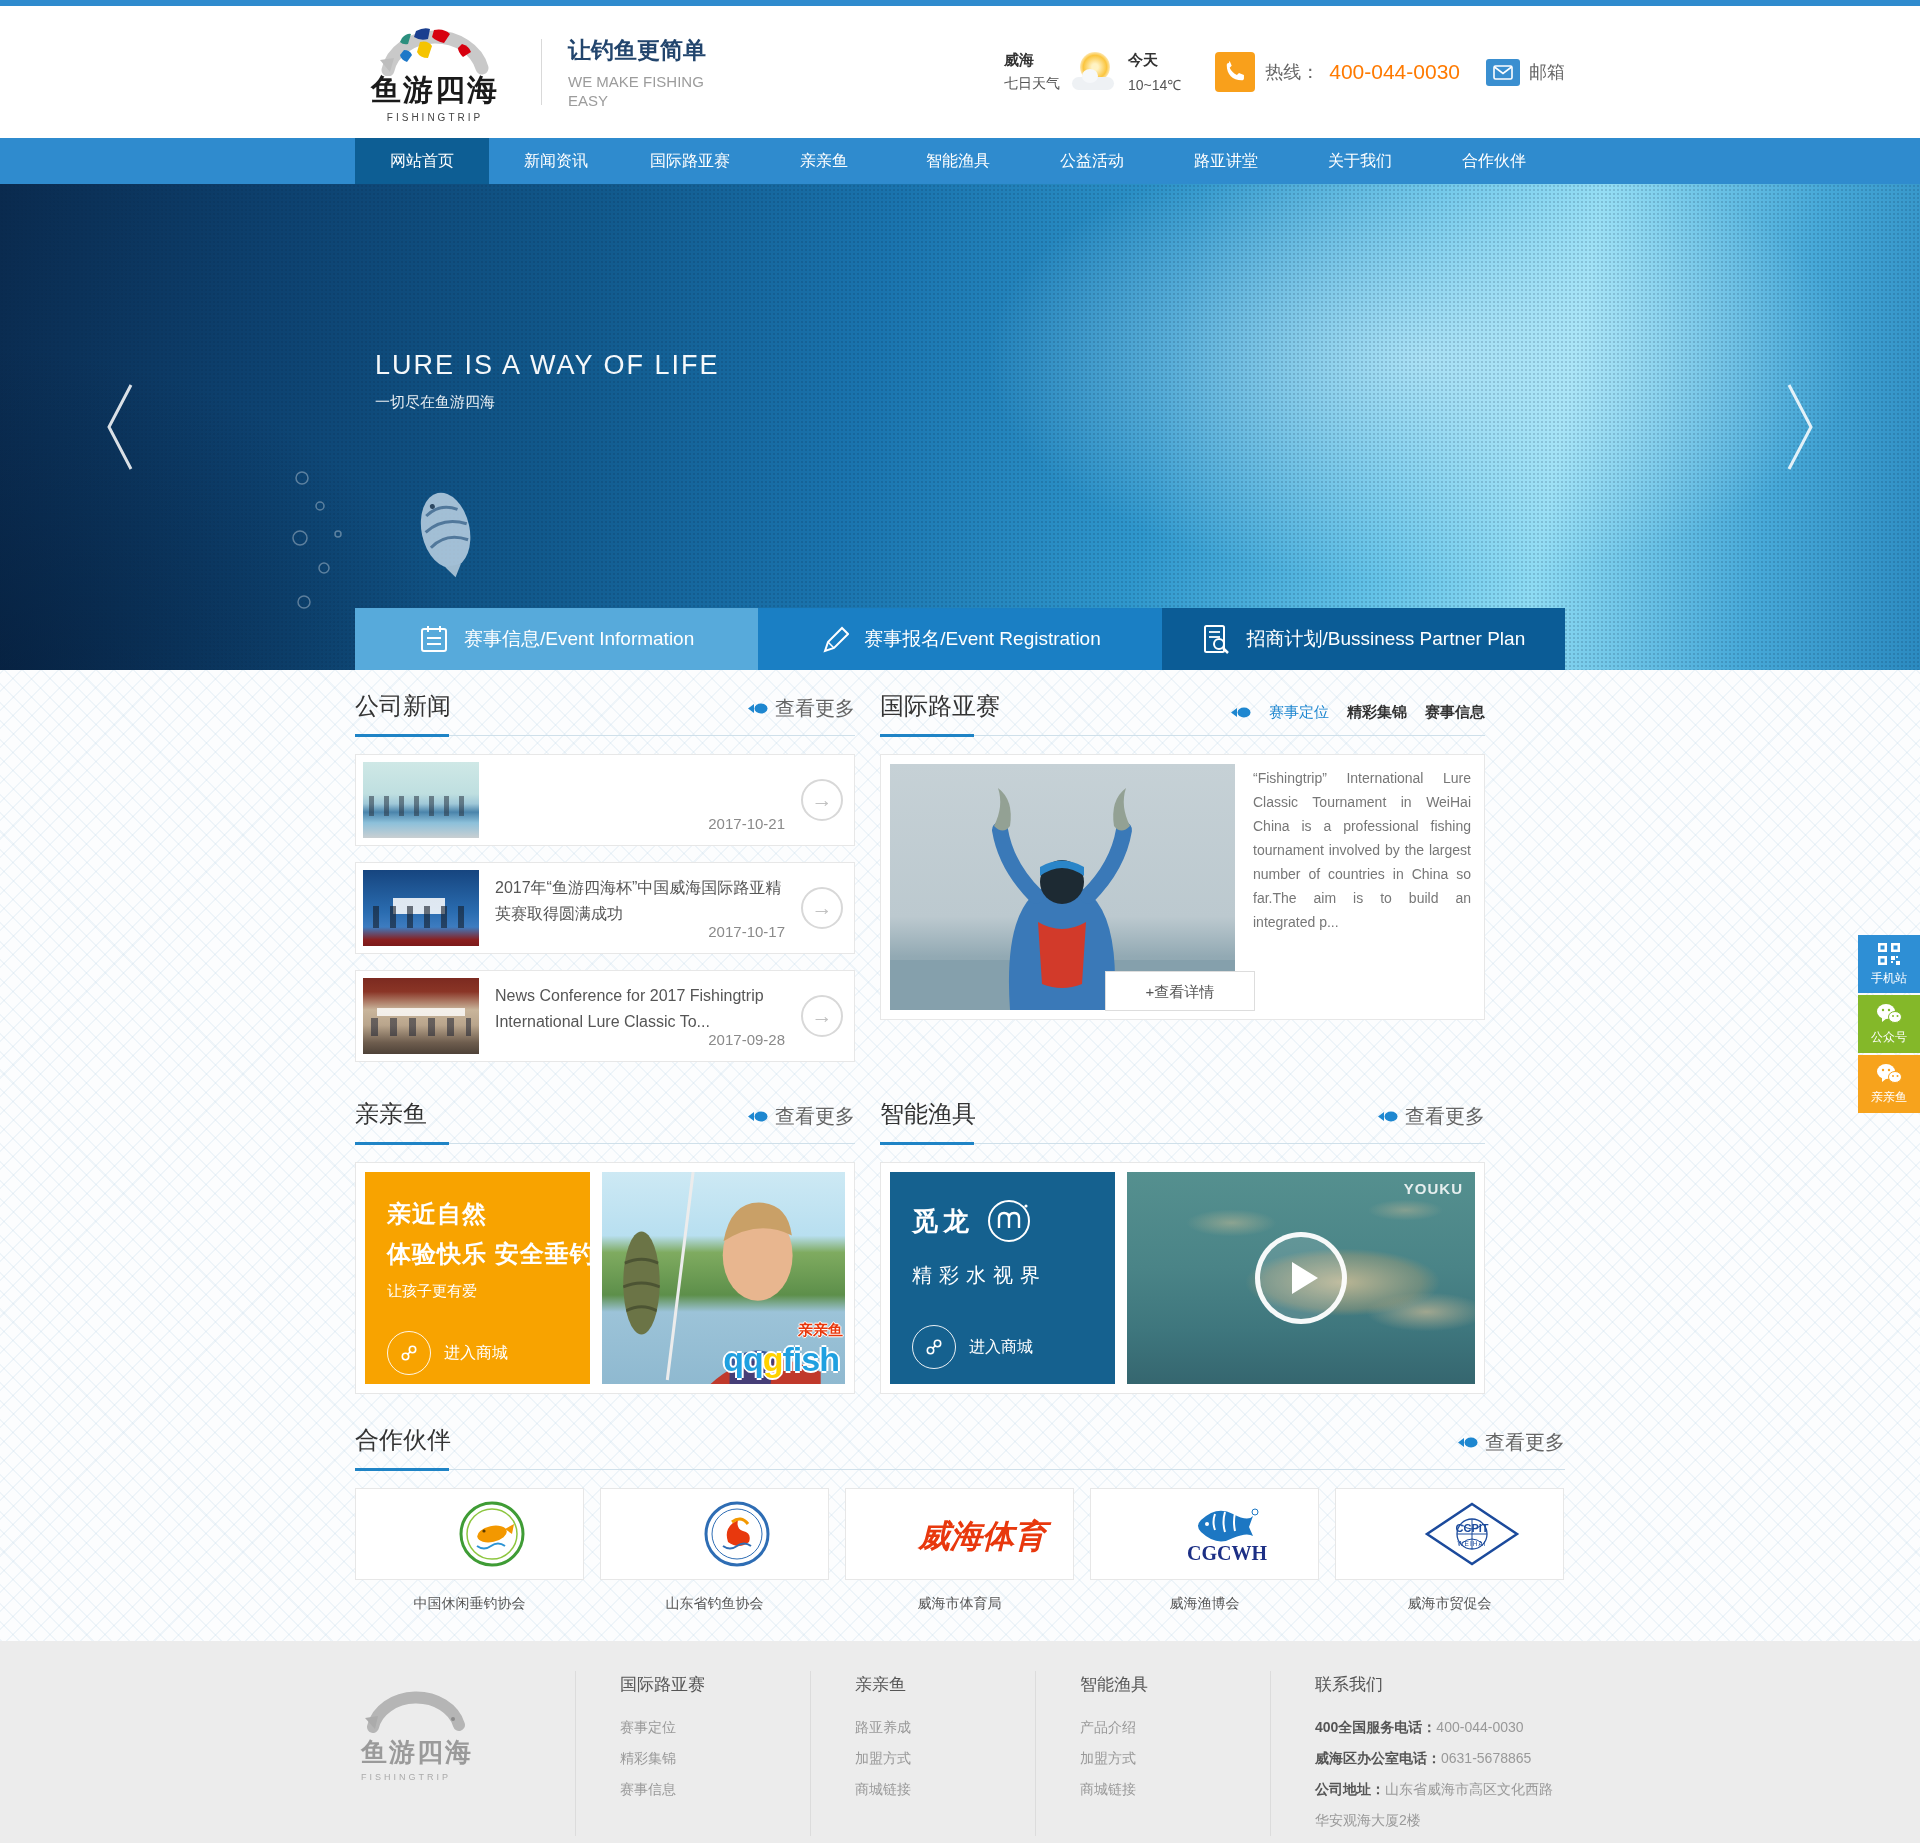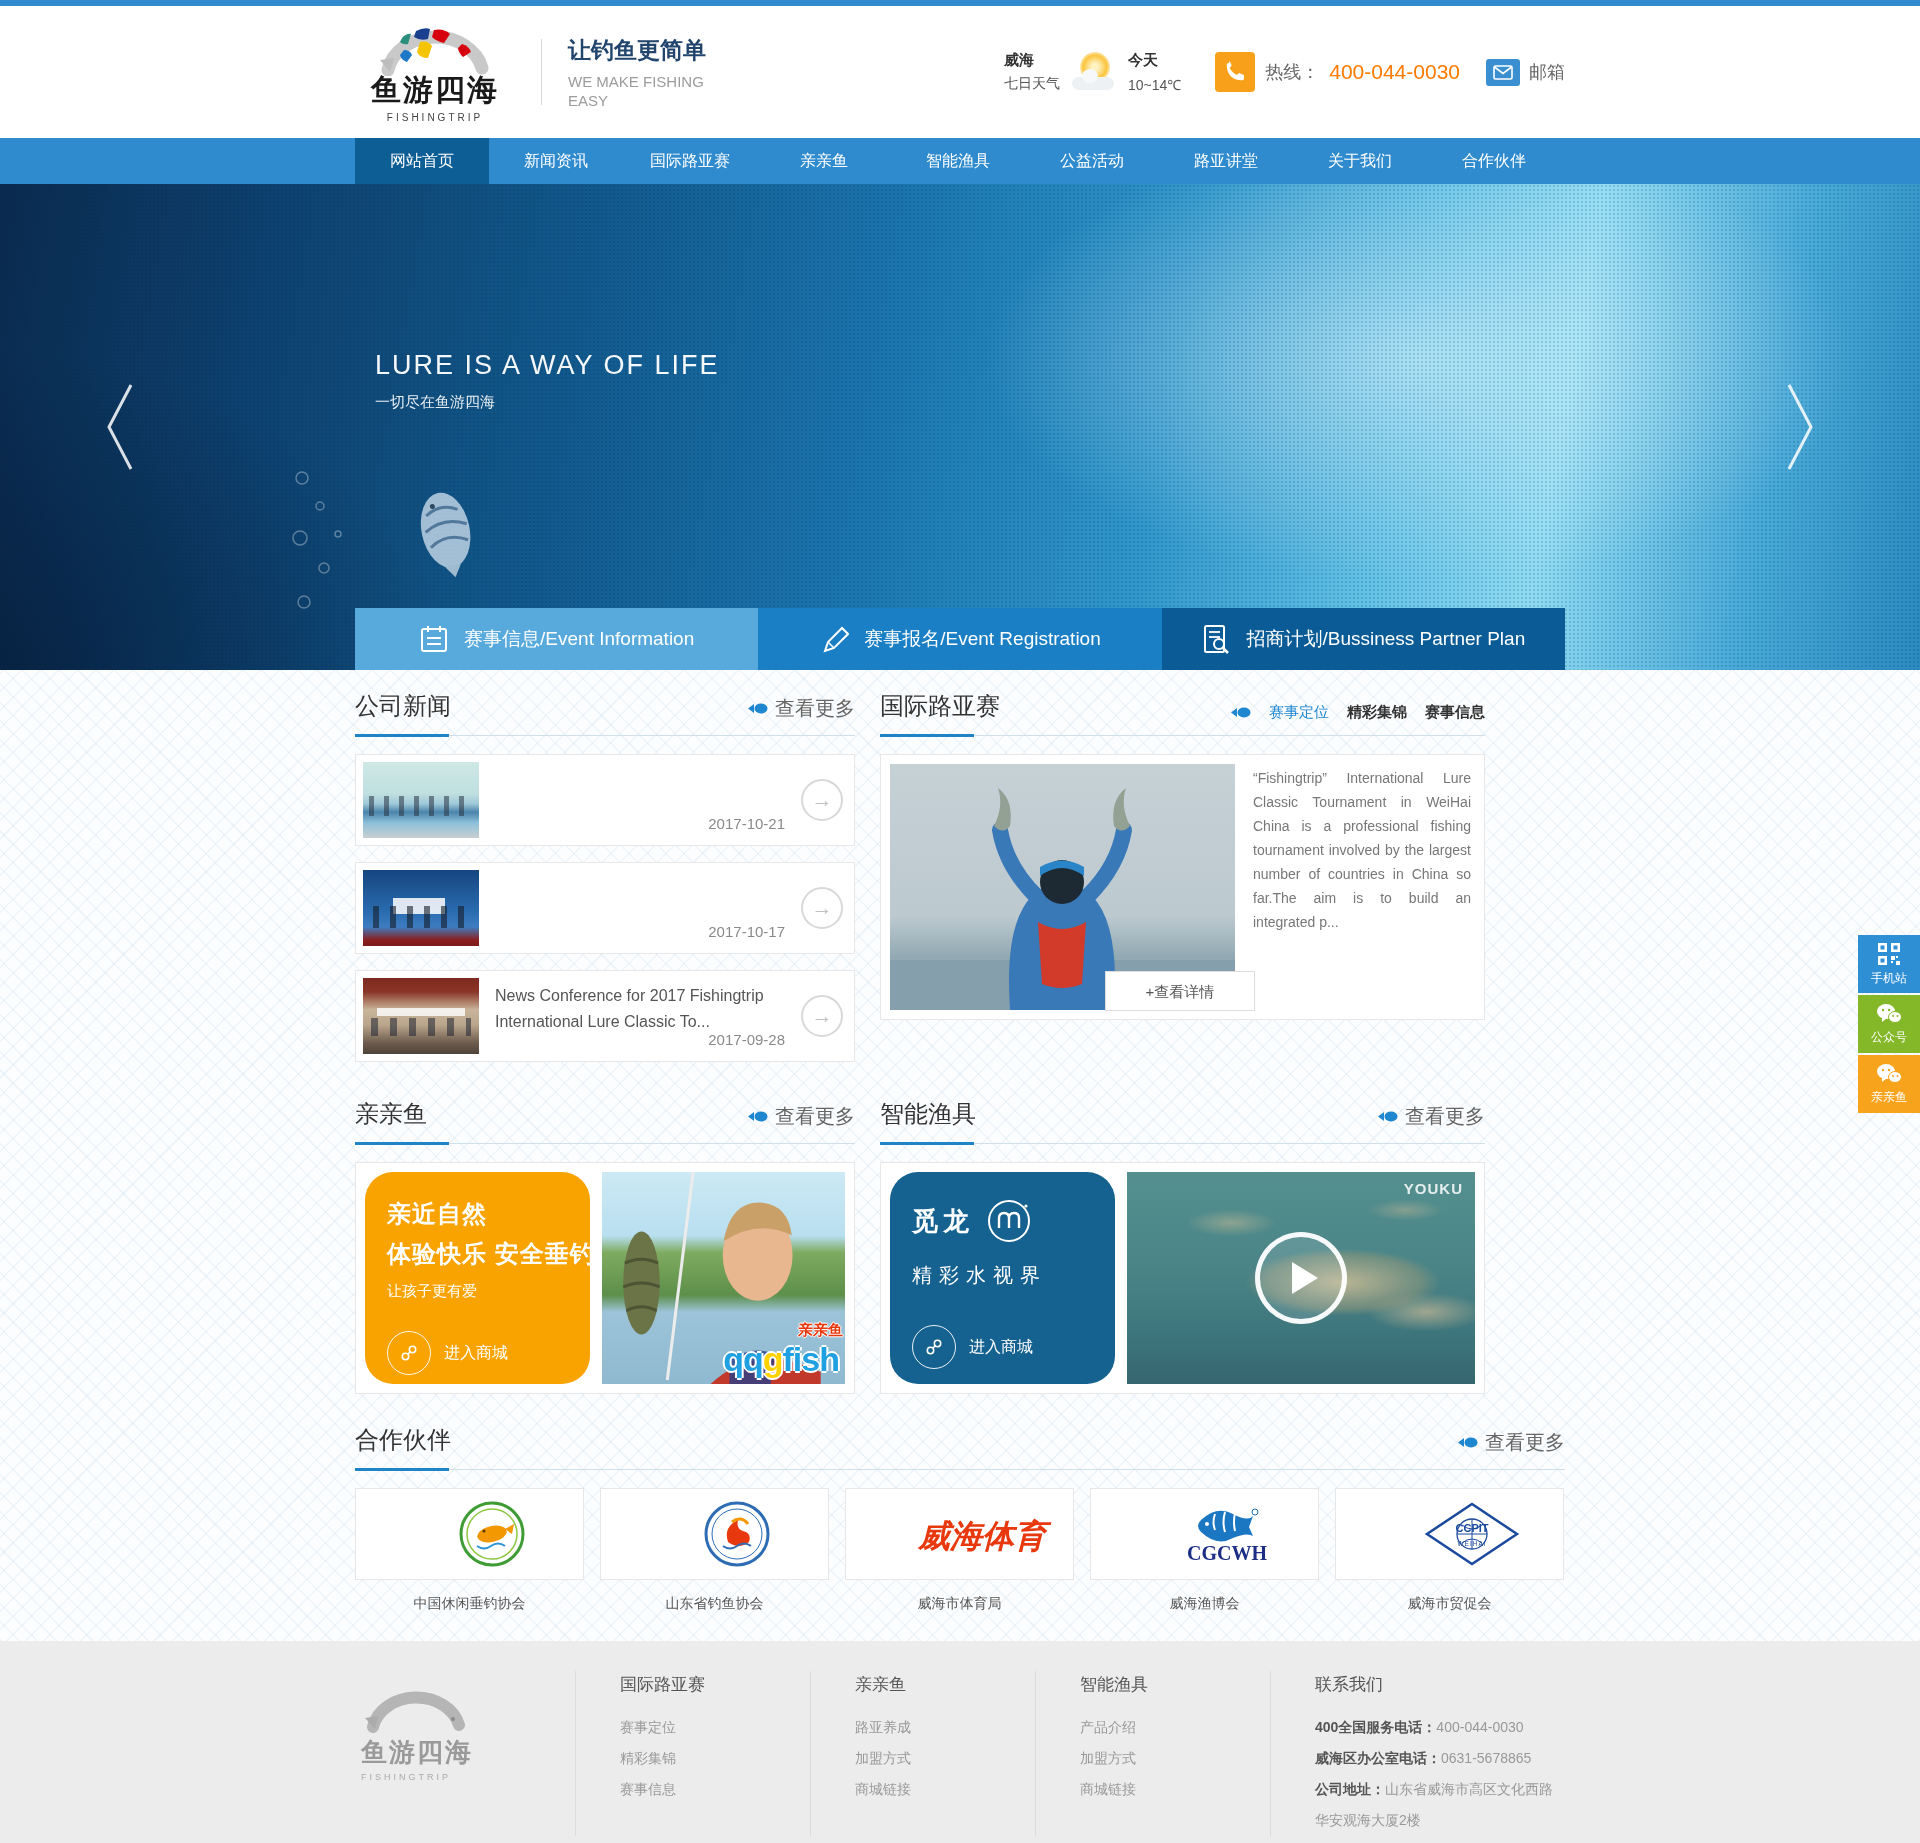--- a/index.html
+++ b/index.html
@@ -112,21 +112,21 @@
   .news-arrow { flex:none; width:42px; height:42px; margin-right:4px; border:2px solid #d8d8d8; border-radius:50%;
     color:#c2c2c2; font-size:21px; display:flex; align-items:center; justify-content:center; }
 
   .tour-card { background:#fff; border:1px solid #e7e7e7; padding:9px; display:flex; gap:18px; height:266px; }
   .tour-photo { width:345px; height:246px; flex:none; position:relative; overflow:hidden;
     background:linear-gradient(180deg,#c6d1d6 0%,#bcc9cf 62%,#93aab4 78%,#7e99a5 100%); }
   .tour-text { flex:1; font-size:14px; color:#777; line-height:24px; text-align:justify; padding:2px 4px 0 0; }
   .tour-btn { margin-top:13px; width:150px; height:40px; line-height:38px; text-align:center; border:1px solid #ddd; color:#555; font-size:15px; background:#fff; cursor:pointer; }
 
   .promo-card { background:#fff; border:1px solid #e7e7e7; padding:9px; display:flex; gap:12px; height:232px; }
-  .panel { width:225px; flex:none; color:#fff; padding:26px 22px;border-radius:28px; }
+  .panel { width:225px; flex:none; color:#fff; padding:26px 22px; }
   .panel-orange { background:#f8a300; }
   .panel-navy { background:#15618f; }
   .panel-l1 { font-size:24px; font-weight:bold; letter-spacing:1px; }
   .panel-l2 { font-size:24px; font-weight:bold; letter-spacing:1px; margin-top:8px; white-space:nowrap; }
   .panel-l3 { font-size:15px; margin-top:12px; }
   .shop-row { display:flex; align-items:center; gap:13px; margin-top:30px; cursor:pointer; }
   .shop-circle { width:44px; height:44px; border:1px solid rgba(255,255,255,.9); border-radius:50%; display:flex; align-items:center; justify-content:center; }
   .shop-label { font-size:16px; }
   .brand-row { display:flex; align-items:center; gap:12px; }
   .brand-name { font-size:26px; letter-spacing:5px; font-weight:bold; }
@@ -349,20 +349,21 @@
           <div class="news-thumb thumb1"></div>
           <div class="news-body">
             <div class="news-date">2017-10-21</div>
           </div>
           <div class="news-arrow">→</div>
         </div>
 
         <div class="news-item">
           <div class="news-thumb thumb2"></div>
           <div class="news-body">
+            <div class="news-title">2017年“鱼游四海杯”中国威海国际路亚精英赛取得圆满成功</div>
             <div class="news-date">2017-10-17</div>
           </div>
           <div class="news-arrow">→</div>
         </div>
 
         <div class="news-item">
           <div class="news-thumb thumb3"></div>
           <div class="news-body">
             <div class="news-title">News Conference for 2017 Fishingtrip International Lure Classic To...</div>
             <div class="news-date">2017-09-28</div>

